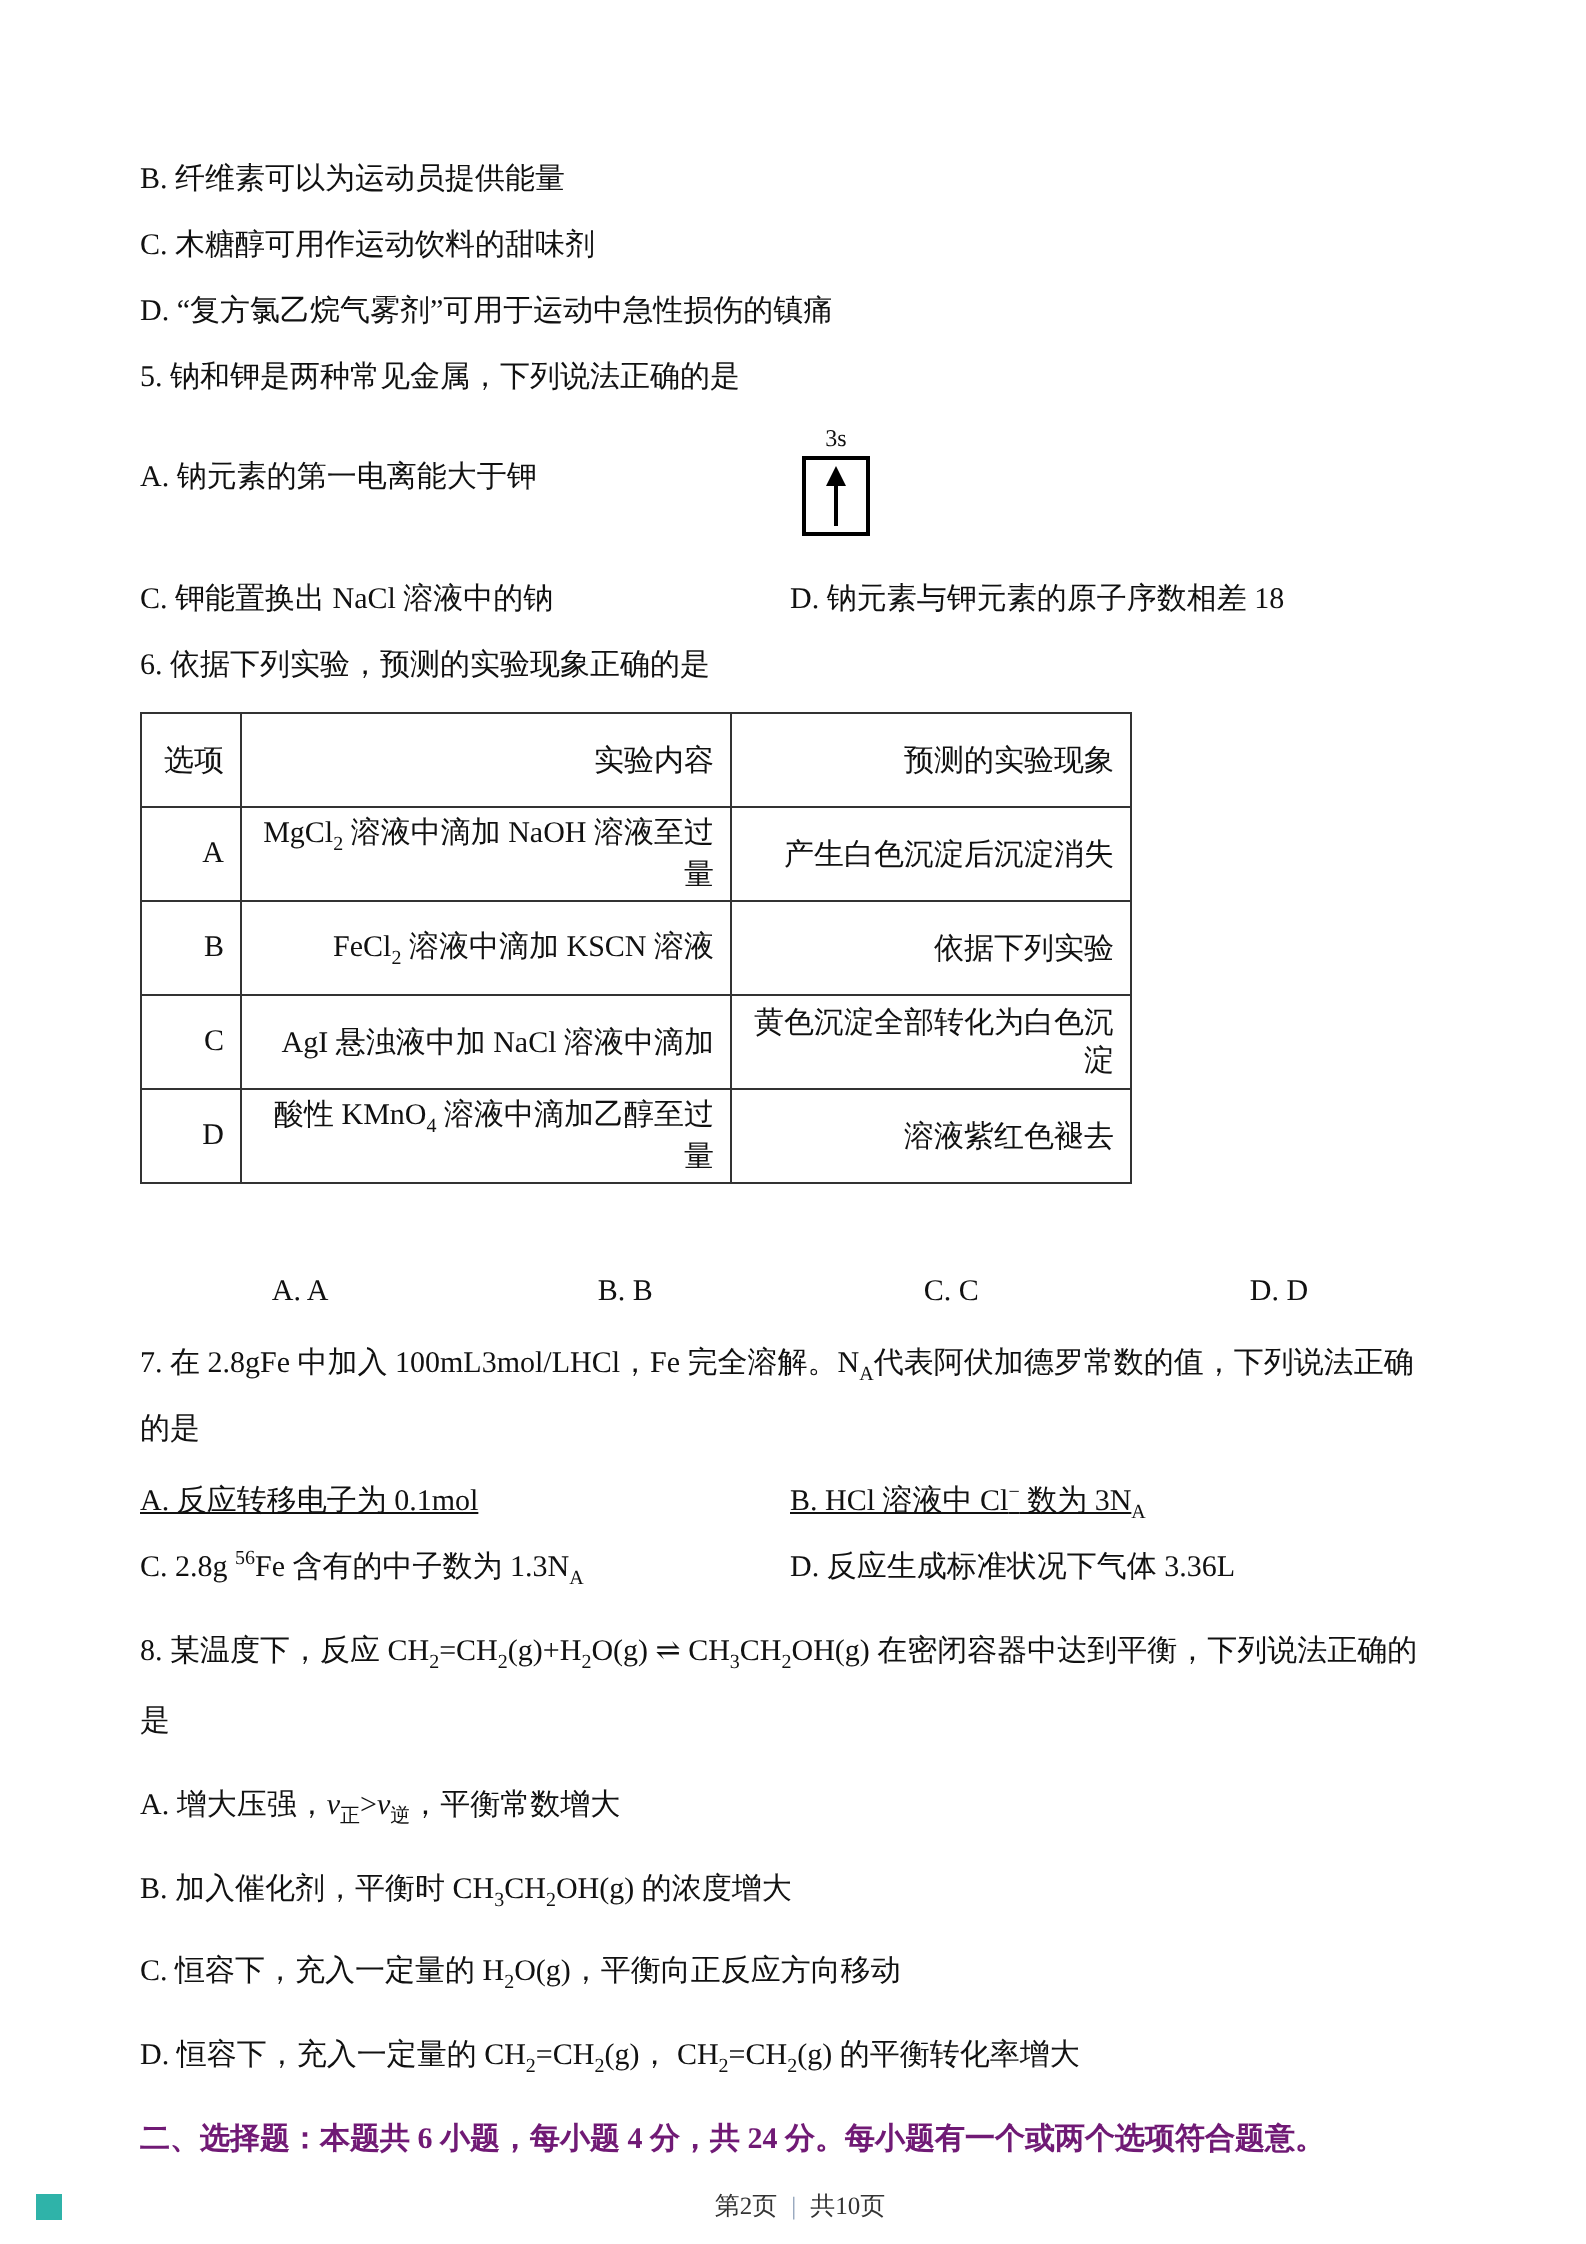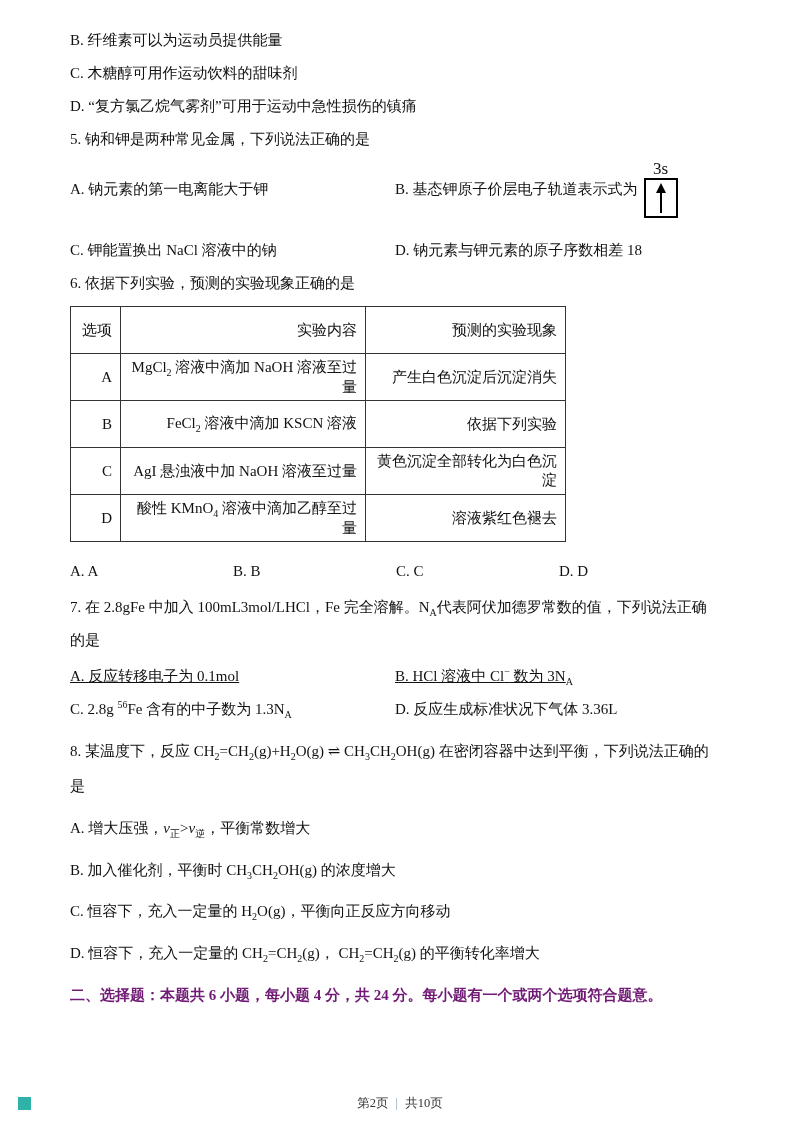--- a/index.html
+++ b/index.html
@@ -5,38 +5,38 @@
   * { margin: 0; padding: 0; box-sizing: border-box; }
   html, body { background: #ffffff; }
   .page {
     position: relative;
     width: 793px;
     height: 1122px;
     background: #ffffff;
     color: #111111;
     font-family: "Liberation Serif", "DejaVu Serif", serif;
     font-size: 15px;
-    padding: 24px 73px 0 70px;
+    padding: 74px 73px 0 70px;
     overflow: hidden;
   }
   .line { line-height: 33px; }
   sub, sup { font-size: 10px; line-height: 1; }
   i { font-style: italic; }
 
   
   .two-col { display: flex; align-items: flex-start; }
   .two-col .col-left { flex: 0 0 325px; }
   .two-col .col-right { flex: 1 1 auto; }
 
   
   .q5ab { margin-top: 4px; align-items: center; }
   .q5ab .col-left { line-height: 33px; }
   .optionB { display: flex; align-items: center; }
   .orbital { display: inline-flex; flex-direction: column; align-items: center; margin-left: 6px; }
-  .orbital-label { font-size: 17px; line-height: 18px; }
+  .orbital-label { font-size: 12px; line-height: 18px; }
   .orbital-box {
     width: 34px; height: 40px;
     border: 2px solid #000;
     display: flex; align-items: center; justify-content: center;
     background: #fff;
   }
 
   .row-cd { margin-top: 16px; }
 
   
@@ -52,21 +52,21 @@
   .q6-table th, .q6-table td {
     border: 1px solid #333;
     height: 47px;
     padding: 0 8px;
     font-weight: normal;
     text-align: right;
     vertical-align: middle;
     font-size: 15px;
   }
 
-  .answers { display: flex; margin-top: 13px; }
+  .answers { display: flex; margin-top: 38px; justify-content: center; }
   .answers .ans { width: 163px; line-height: 33px; }
   .answers .ans:last-child { width: auto; }
 
   .q7-stem { margin-top: 3px; }
   .q7-ab { margin-top: 3px; text-decoration: underline; }
   .q8-stem { margin-top: 8px; line-height: 35px; }
   .q8-opt { margin-top: 8px; }
   .q8-opt.m9 { margin-top: 9px; }
 
   .section2 { margin-top: 9px; font-weight: bold; color: #701a75; }
@@ -97,21 +97,20 @@
 
   <div class="line">B. 纤维素可以为运动员提供能量</div>
   <div class="line">C. 木糖醇可用作运动饮料的甜味剂</div>
   <div class="line">D. “复方氯乙烷气雾剂”可用于运动中急性损伤的镇痛</div>
 
   <div class="line">5. 钠和钾是两种常见金属，下列说法正确的是</div>
 
   <div class="two-col q5ab">
     <div class="col-left">A. 钠元素的第一电离能大于钾</div>
     <div class="col-right optionB">
-      <span>B. 基态钾原子价层电子轨道表示式为</span>
       <span class="orbital">
         <span class="orbital-label">3s</span>
         <span class="orbital-box">
           <svg width="14" height="30" viewBox="0 0 14 30" aria-hidden="true">
             <line x1="7" y1="30" x2="7" y2="6" stroke="#000" stroke-width="2"></line>
             <polygon points="7,0 2,10 12,10" fill="#000"></polygon>
           </svg>
         </span>
       </span>
     </div>
@@ -143,21 +142,21 @@
         <td>MgCl<sub>2</sub> 溶液中滴加 NaOH 溶液至过量</td>
         <td>产生白色沉淀后沉淀消失</td>
       </tr>
       <tr>
         <td>B</td>
         <td>FeCl<sub>2</sub> 溶液中滴加 KSCN 溶液</td>
         <td>依据下列实验</td>
       </tr>
       <tr>
         <td>C</td>
-        <td>AgI 悬浊液中加 NaOH 溶液至过量</td>
+        <td>AgI 悬浊液中加 NaCl 溶液中滴加</td>
         <td>黄色沉淀全部转化为白色沉淀</td>
       </tr>
       <tr>
         <td>D</td>
         <td>酸性 KMnO<sub>4</sub> 溶液中滴加乙醇至过量</td>
         <td>溶液紫红色褪去</td>
       </tr>
     </tbody>
   </table>
 

